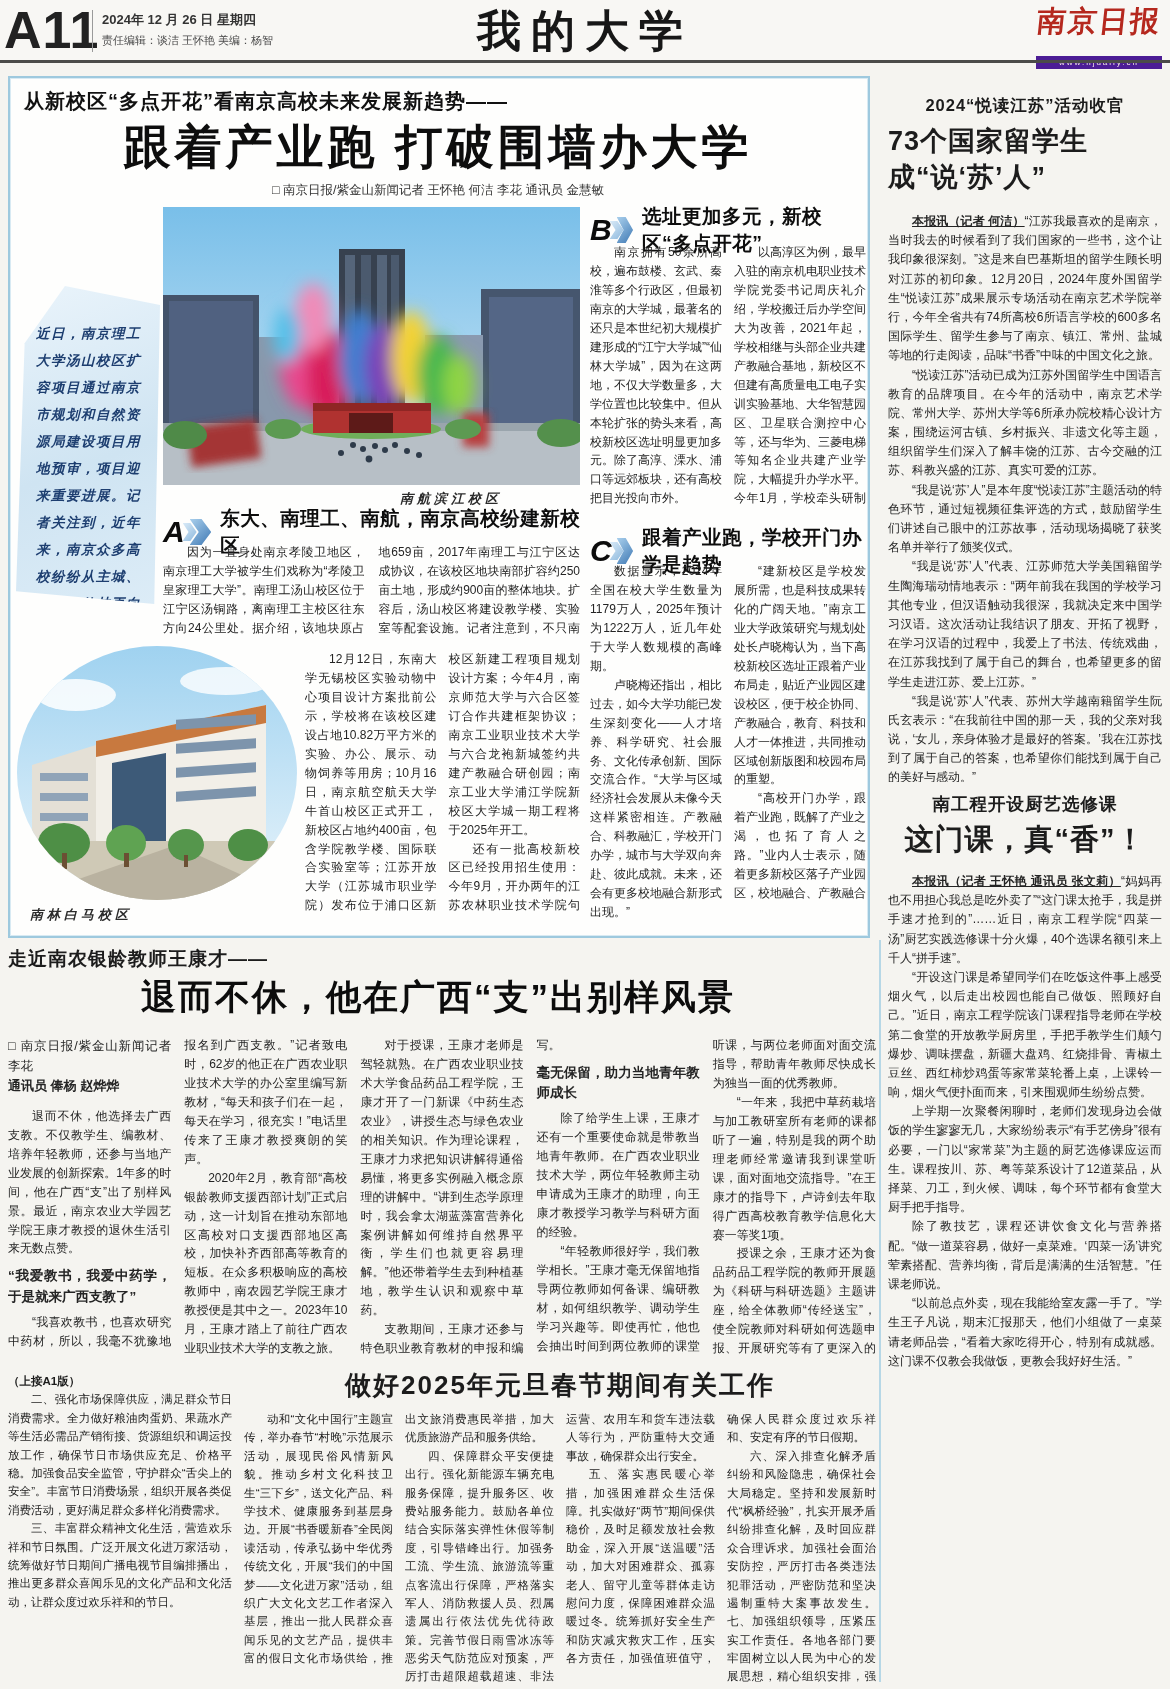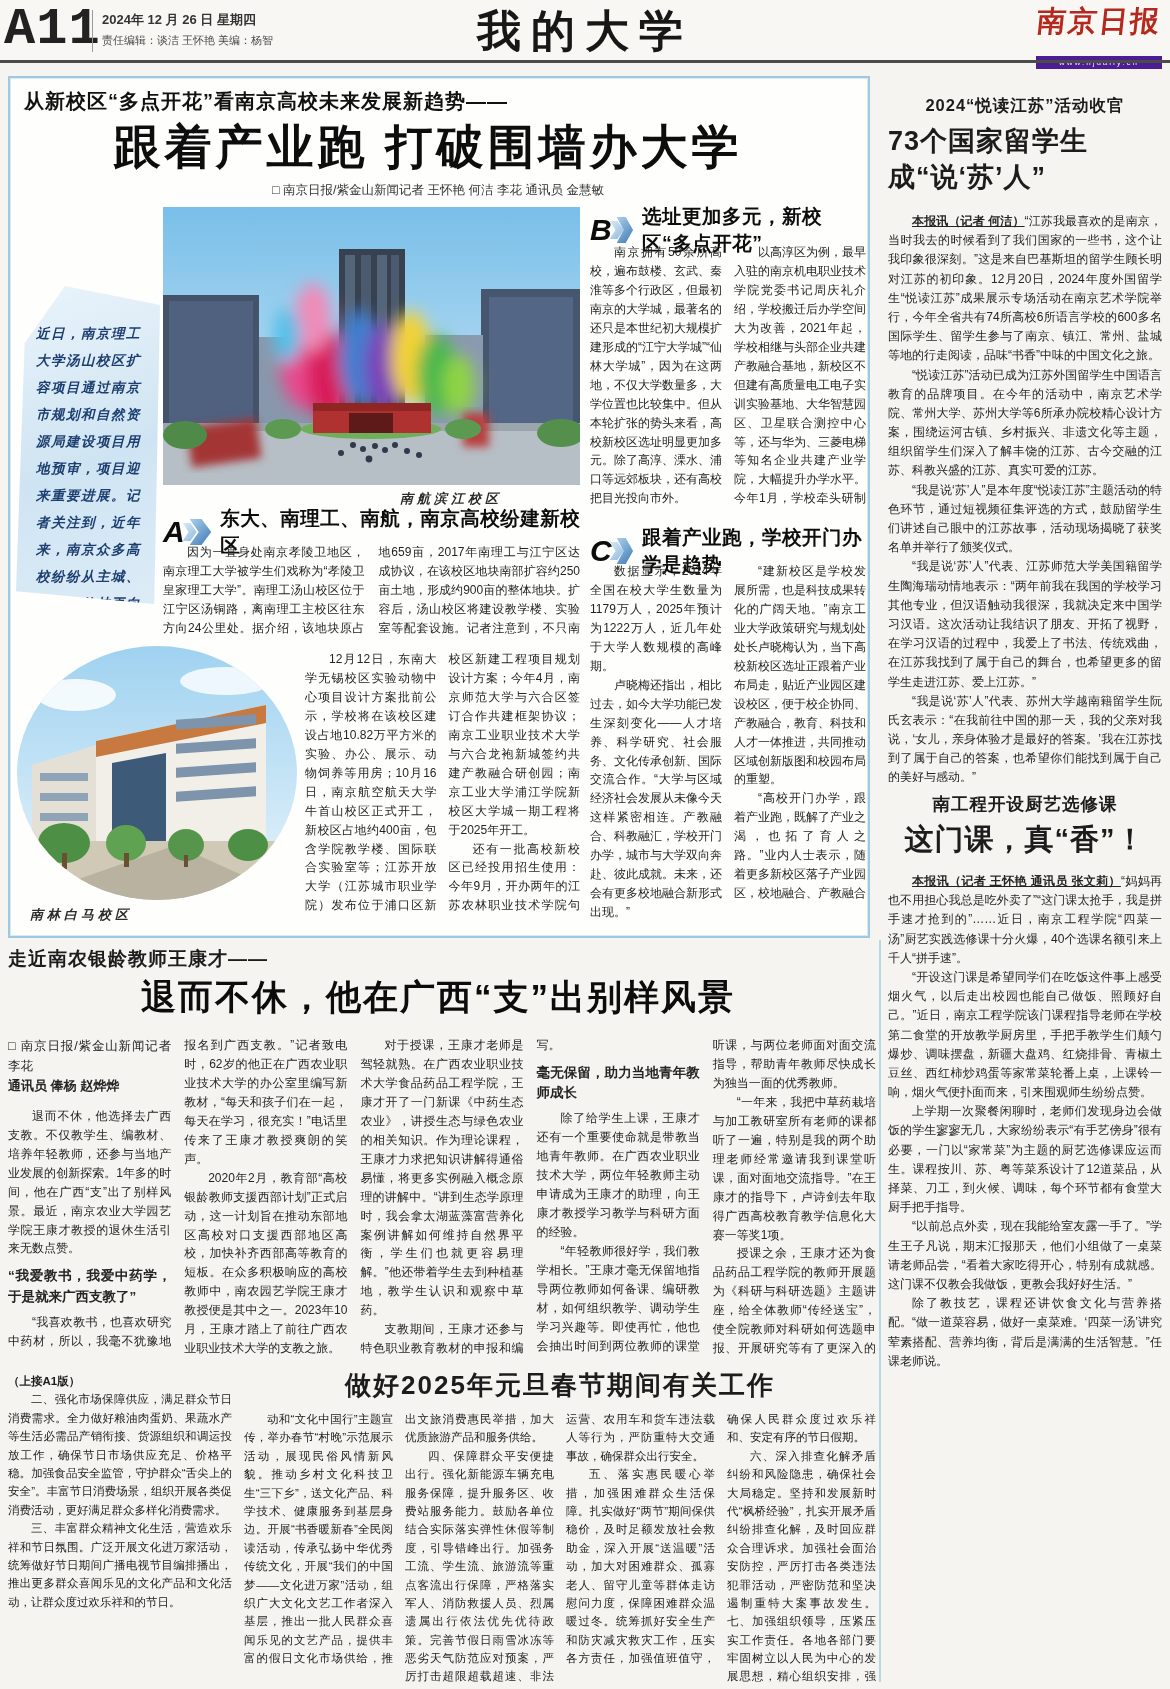--- a/index.html
+++ b/index.html
@@ -2,32 +2,32 @@
 <html><head>
 <meta charset="utf-8">
 <style>
   html,body{margin:0;padding:0;}
   body{background:#d8d8d4;font-family:"Liberation Sans",sans-serif;}
   #page{position:relative;width:1170px;height:1689px;margin:0 auto;background:#f5f4f0;overflow:hidden;color:#1c1c1c;}
   .abs{position:absolute;}
   
   #hdr{left:0;top:0;width:1170px;height:63px;background:#f8f7f4;}
   #hdr-rule{left:0;top:60px;width:1170px;height:3px;background:#4b4b49;}
-  #page-label{left:4px;top:0px;font-family:Liberation Mono, monospace;font-size:52px;font-weight:700;color:#222;letter-spacing:1px;}
+  #page-label{left:4px;top:0px;font-family:Liberation Sans, sans-serif;font-size:52px;font-weight:700;color:#222;letter-spacing:1px;}
   #hdr-vline{left:92px;top:10px;width:1px;height:42px;background:#9a9a9a;}
   #hdr-date{left:102px;top:11px;font-size:13px;font-weight:700;color:#333;}
   #hdr-editors{left:102px;top:33px;font-size:11px;color:#4a4a4a;}
   #sec-title{left:50%;top:2px;transform:translateX(-50%);font-size:44px;font-weight:900;letter-spacing:10px;color:#171717;}
   #brand{right:8px;top:2px;width:126px;text-align:center;}
   .brand-name{font-family:"DejaVu Serif",serif;font-size:29px;font-weight:700;color:#b5281e;letter-spacing:2px;transform:skewX(-6deg);display:inline-block;}
   .brand-bar{margin-top:14px;height:13px;background:#4c1d95;color:#f7e9e7;font-size:8px;line-height:13px;letter-spacing:2px;}
   
   #main-box{left:8px;top:76px;width:858px;height:858px;background:#fefefd;border:2px solid #9ec9de;box-shadow:0 0 0 1px #d8eaf3 inset;}
   #m-kicker{left:24px;top:88px;font-size:20px;font-weight:800;color:#111;letter-spacing:1px;}
-  #m-headline{left:0;top:116px;width:856px;text-align:center;font-size:47px;font-weight:900;letter-spacing:4px;color:#0d0d0d;}
+  #m-headline{left:10px;top:116px;width:856px;text-align:center;font-size:47px;font-weight:900;letter-spacing:4px;color:#0d0d0d;}
   #m-byline{left:10px;top:182px;width:856px;text-align:center;font-size:12.5px;color:#333;}
   
   #lede{left:16px;top:286px;width:144px;height:318px;background:linear-gradient(160deg,#eaf4fb 0%,#cfe4f2 55%,#dcecf7 100%);clip-path:polygon(34% 0,100% 6%,96% 100%,0 96%,6% 18%);padding:34px 14px 10px 20px;box-sizing:border-box;}
   #lede .txt{font-family:"DejaVu Serif",serif;font-style:italic;font-weight:600;font-size:13.5px;line-height:2.0;letter-spacing:1.5px;color:#1d3e70;}
   
   #photo-main{left:163px;top:207px;width:417px;height:278px;overflow:hidden;background:#8ec6e8;}
   .photo-cap{font-family:"DejaVu Serif",serif;font-style:italic;font-weight:700;font-size:13px;letter-spacing:4px;color:#2b2b2b;}
   #cap-main{left:400px;top:490px;}
   #photo-oval{left:16px;top:645px;width:283px;height:256px;}
   #cap-oval{left:30px;top:906px;}
@@ -267,22 +267,22 @@
     <p>“我是说‘苏’人”代表、江苏师范大学美国籍留学生陶海瑞动情地表示：“两年前我在我国的学校学习其他专业，但汉语触动我很深，我就决定来中国学习汉语。这次活动让我结识了朋友、开拓了视野，在学习汉语的过程中，我爱上了书法、传统戏曲，在江苏我找到了属于自己的舞台，也希望更多的留学生走进江苏、爱上江苏。”</p>
     <p>“我是说‘苏’人”代表、苏州大学越南籍留学生阮氏玄表示：“在我前往中国的那一天，我的父亲对我说，‘女儿，亲身体验才是最好的答案。’我在江苏找到了属于自己的答案，也希望你们能找到属于自己的美好与感动。”</p>
   </div>
 
   <div class="abs" id="r2-kicker">南工程开设厨艺选修课</div>
   <div class="abs" id="r2-headline">这门课，真“香”！</div>
   <div class="abs rail-body" id="r2-body">
     <p><span class="lead-bold">本报讯（记者 王怀艳 通讯员 张文莉）</span><span>“妈妈再也不用担心我总是吃外卖了”“这门课太抢手，我是拼手速才抢到的”……近日，南京工程学院“四菜一汤”厨艺实践选修课十分火爆，40个选课名额引来上千人“拼手速”。</span></p>
     <p>“开设这门课是希望同学们在吃饭这件事上感受烟火气，以后走出校园也能自己做饭、照顾好自己。”近日，南京工程学院该门课程指导老师在学校第二食堂的开放教学厨房里，手把手教学生们颠勺爆炒、调味摆盘，新疆大盘鸡、红烧排骨、青椒土豆丝、西红柿炒鸡蛋等家常菜轮番上桌，上课铃一响，烟火气便扑面而来，引来围观师生纷纷点赞。</p>
     <p>上学期一次聚餐闲聊时，老师们发现身边会做饭的学生寥寥无几，大家纷纷表示“有手艺傍身”很有必要，一门以“家常菜”为主题的厨艺选修课应运而生。课程按川、苏、粤等菜系设计了12道菜品，从择菜、刀工，到火候、调味，每个环节都有食堂大厨手把手指导。</p>
+    <p>除了教技艺，课程还讲饮食文化与营养搭配。“做一道菜容易，做好一桌菜难。‘四菜一汤’讲究荤素搭配、营养均衡，背后是满满的生活智慧。”任课老师说。</p>
     <p>“以前总点外卖，现在我能给室友露一手了。”学生王子凡说，期末汇报那天，他们小组做了一桌菜请老师品尝，“看着大家吃得开心，特别有成就感。这门课不仅教会我做饭，更教会我好好生活。”</p>
-    <p>除了教技艺，课程还讲饮食文化与营养搭配。“做一道菜容易，做好一桌菜难。‘四菜一汤’讲究荤素搭配、营养均衡，背后是满满的生活智慧。”任课老师说。</p>
   </div>
 
   <div class="abs" id="v-divider"></div>
 
   <div class="abs" id="mid-kicker">走近南农银龄教师王康才——</div>
   <div class="abs" id="mid-headline">退而不休，他在广西“支”出别样风景</div>
   <div class="abs body-txt" id="mid-body">
     <p class="byline"><span>□ 南京日报/紫金山新闻记者 李花</span><br><b>通讯员 俸杨 赵烨烨</b></p>
     <p>退而不休，他选择去广西支教。不仅教学生、编教材、培养年轻教师，还参与当地产业发展的创新探索。1年多的时间，他在广西“支”出了别样风景。最近，南京农业大学园艺学院王康才教授的退休生活引来无数点赞。</p>
     <p class="sub-head">“我爱教书，我爱中药学，于是就来广西支教了”</p>

